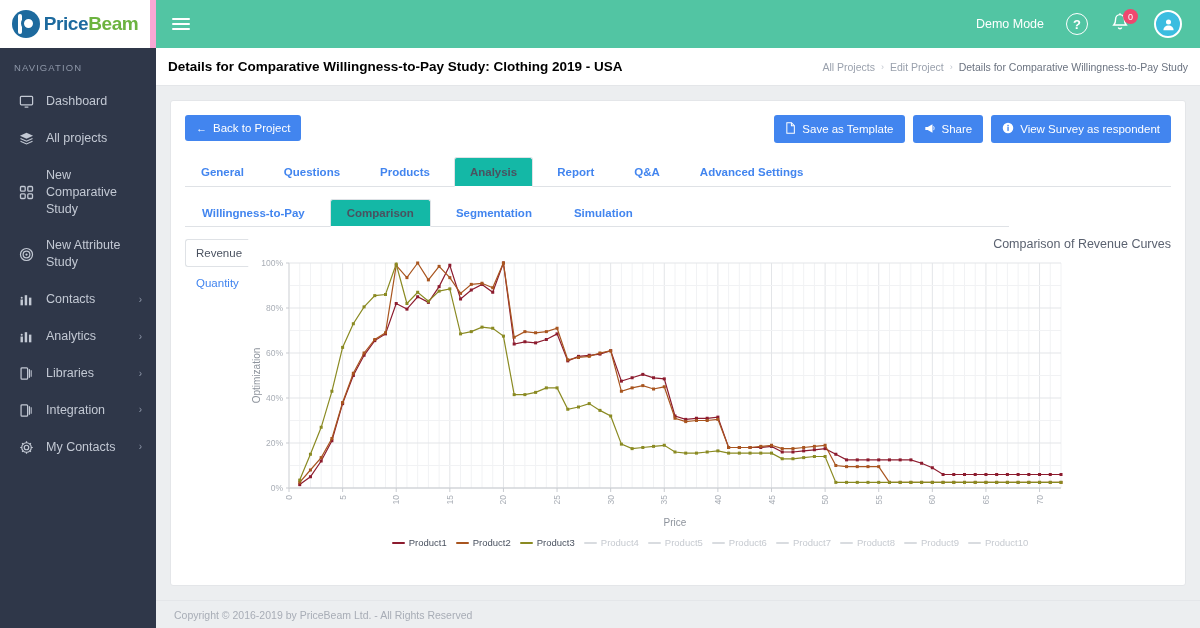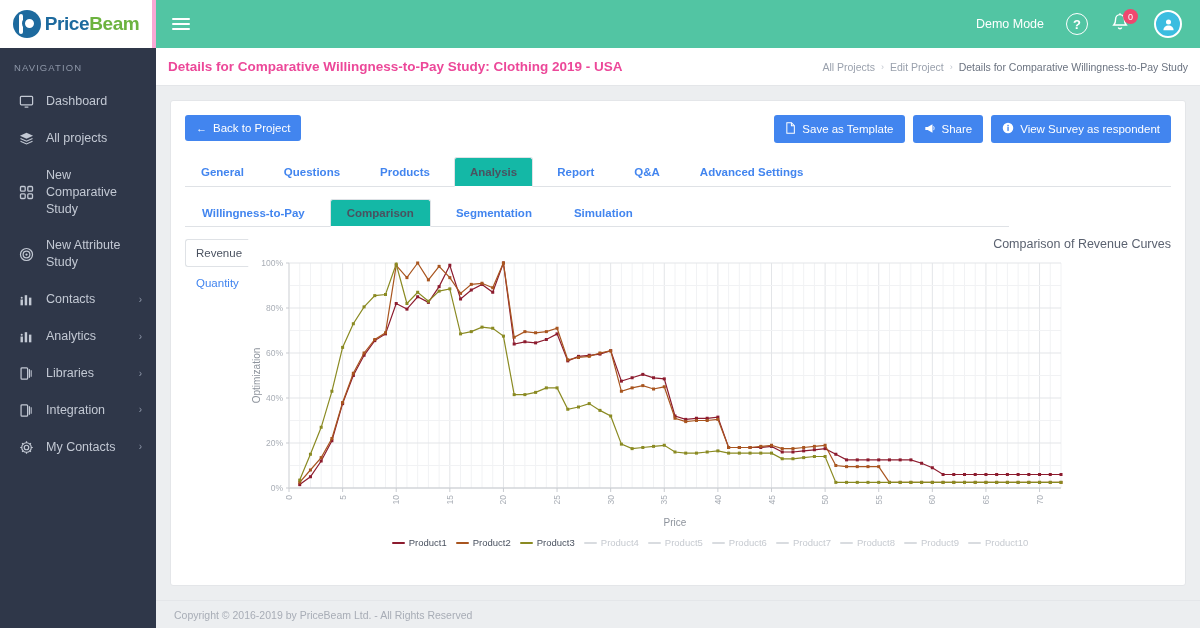--- a/index.html
+++ b/index.html
@@ -9,21 +9,21 @@
     background: #eceef0;
     color: #3b4252;
     font-size: 13px;
   }
   .app { display: flex; width: 1200px; height: 628px; position: relative; }
 
   
   .sidebar { width: 156px; background: #2f3749; flex: 0 0 156px; height: 628px; }
   .logo-box {
     height: 48px; background: #ffffff; display: flex; align-items: center;
-    justify-content: center; border-right: 4px solid #f9a8d4;
+    justify-content: center; border-right: 6px solid #f9a8d4;
   }
   .logo-wrap { display: flex; align-items: center; gap: 4px; }
   .logo-mark { width: 28px; height: 28px; position: relative; }
   .logo-mark .ring {
     position: absolute; left: 0; top: 0; width: 28px; height: 28px;
     border-radius: 50%; background: #1d6a9e;
   }
   .logo-mark .inner {
     position: absolute; left: 9px; top: 6px; width: 15px; height: 15px;
     border-radius: 50%; background: #ffffff; border: 3px solid #1d6a9e;
@@ -77,21 +77,21 @@
   .avatar-circ {
     width: 28px; height: 28px; border-radius: 50%; background: #3bbde0;
     border: 2px solid #ffffff; display: flex; align-items: center; justify-content: center;
   }
 
   
   .pagehead {
     height: 38px; background: #ffffff; border-bottom: 1px solid #e4e6e9;
     display: flex; align-items: center; padding: 0 12px 0 12px; flex: 0 0 38px;
   }
-  .page-title { font-size: 13.5px; color: #ec4899; font-weight: bold; }
+  .page-title { font-size: 13.5px; color: #000000; font-weight: bold; }
   .breadcrumb { margin-left: auto; display: flex; align-items: center; gap: 6px; font-size: 10.5px; color: #9aa1ad; }
   .breadcrumb .crumb-link { color: #9aa1ad; }
   .breadcrumb .sep { color: #c2c7cf; font-size: 9px; }
   .breadcrumb .crumb-active { color: #6b7380; }
 
   
   .content { flex: 1; padding: 14px; overflow: hidden; }
   .card {
     background: #ffffff; border: 1px solid #e4e6e9; border-radius: 3px;
     height: 100%; padding: 14px 14px 0 14px; position: relative;

